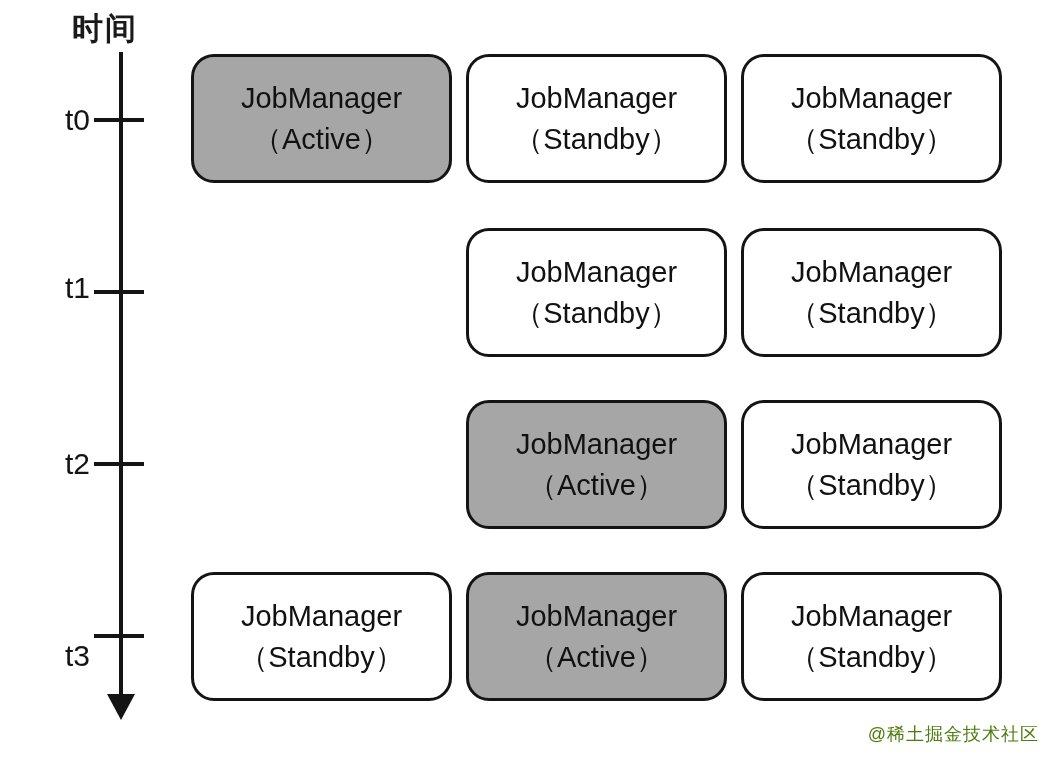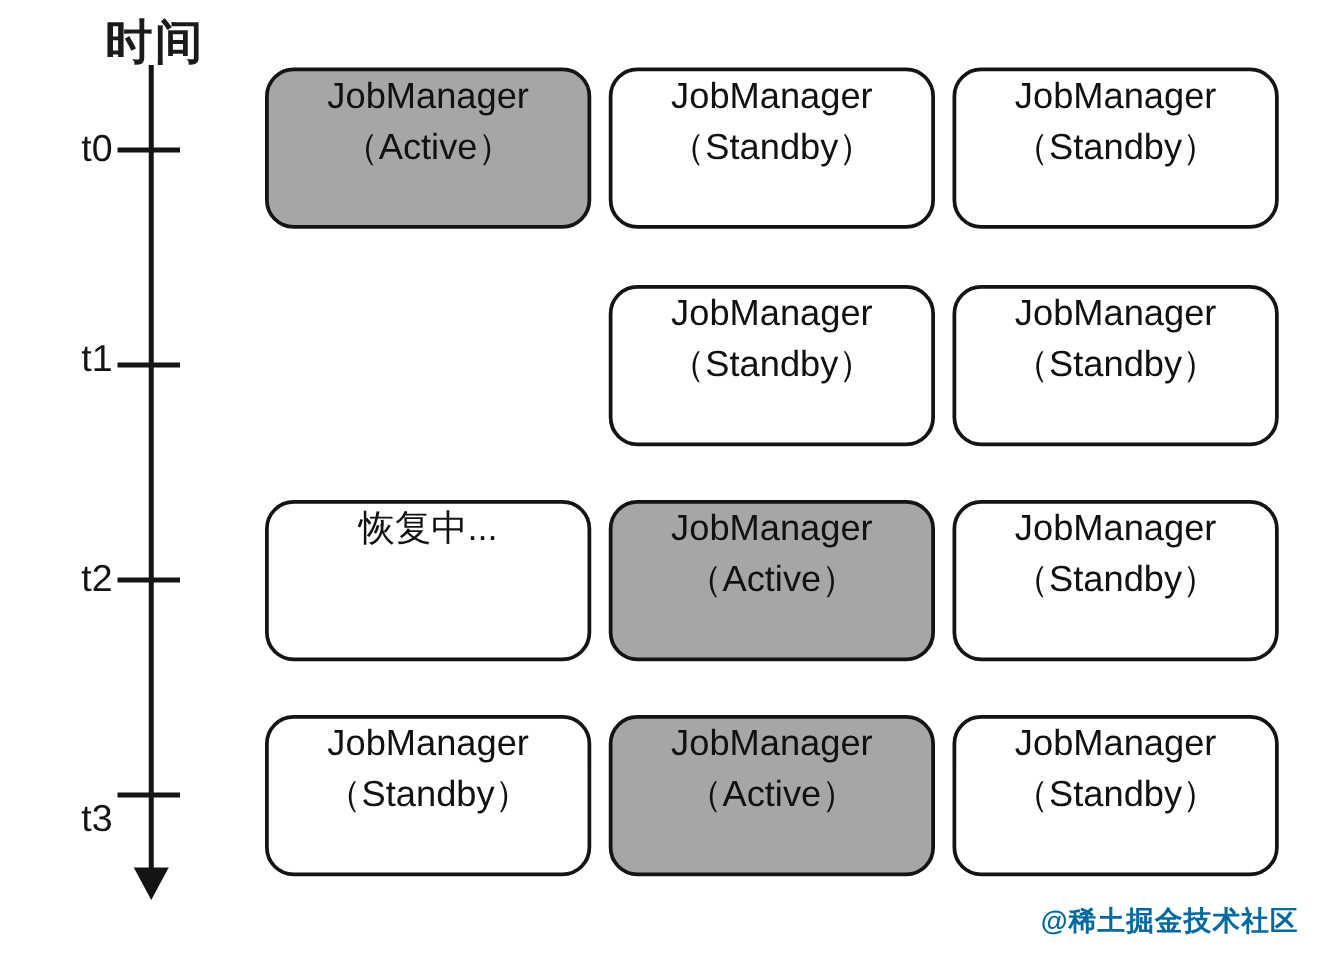--- a/index.html
+++ b/index.html
@@ -12,23 +12,23 @@
     position: relative;
     width: 1057px;
     height: 767px;
     background: #ffffff;
     overflow: hidden;
   }
 
   
   .timeline-title {
     position: absolute;
-    left: 84px;
+    left: 72px;
     top: 8px;
-    font-size: 38px;
+    font-size: 31px;
     font-weight: 600;
     color: #1a1a1a;
     letter-spacing: 2px;
     white-space: nowrap;
   }
   .timeline-line {
     position: absolute;
     left: 119px;
     top: 52px;
     width: 4px;
@@ -65,24 +65,23 @@
 
   
   .box {
     position: absolute;
     width: 255px;
     height: 123px;
     background: #ffffff;
     border: 3px solid #141414;
     border-radius: 23px;
     display: flex;
-    align-items: flex-start;
+    align-items: center;
     justify-content: center;
     text-align: center;
-    margin-left: 21px;
   }
   .box.active { background: #a6a6a6; }
   .box-label {
     font-size: 29px;
     line-height: 1.4;
     color: #111111;
     white-space: pre-line;
   }
   .col0 { left: 191px; }
   .col1 { left: 466px; }
@@ -90,25 +89,24 @@
   .row0 { top: 54px; }
   .row1 { top: 228px; }
   .row2 { top: 400px; }
   .row3 { top: 572px; }
 
   
   .watermark {
     position: absolute;
     right: 18px;
     top: 722px;
-    font-size: 22px;
-    color: #0369a1;
+    font-size: 18px;
+    color: #4d7c0f;
     letter-spacing: 1px;
     white-space: nowrap;
-    font-weight: bold;
   }
 </style>
 </head>
 <body>
 
 <div class="canvas">
 
   <div class="timeline-title">时间</div>
   <div class="timeline-line"></div>
   <div class="timeline-arrowhead"></div>
@@ -138,23 +136,20 @@
 
   <div class="box row1 col1">
     <span class="box-label">JobManager
 （Standby）</span>
   </div>
   <div class="box row1 col2">
     <span class="box-label">JobManager
 （Standby）</span>
   </div>
 
-  <div class="box row2 col0">
-    <span class="box-label">恢复中...</span>
-  </div>
   <div class="box row2 col1 active">
     <span class="box-label">JobManager
 （Active）</span>
   </div>
   <div class="box row2 col2">
     <span class="box-label">JobManager
 （Standby）</span>
   </div>
 
   <div class="box row3 col0">

